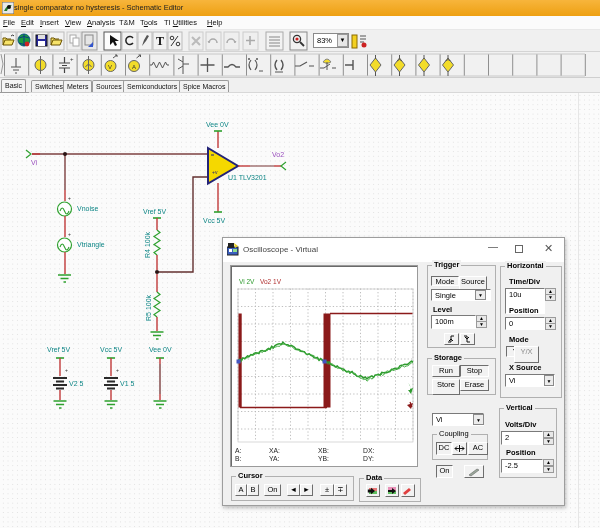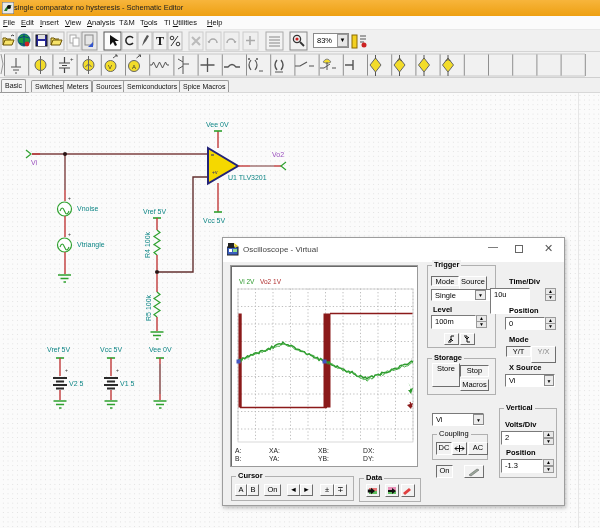--- a/index.html
+++ b/index.html
@@ -411,61 +411,64 @@
   <svg class="abs" style="left:222px;top:96px" width="32" height="12">
     <path d="M4 9 h3 v-6 h3 M7 6 l-2 2 M7 6 l2 2" stroke="#111" fill="none"></path>
     <path d="M20 3 h3 v6 h3 M23 6 l-2 -2 M23 6 l2 -2" stroke="#111" fill="none"></path>
   </svg>
 
   <div class="grp" style="left:205px;top:121px;width:69px;height:37px">
       <span>Storage</span>
     </div>
   <div class="btn" style="left:210px;top:128px;width:28px;height:12px">Run</div>
   <div class="btn btnp" style="left:238px;top:128px;width:29px;height:12px">Stop</div>
-  <div class="btn" style="left:210px;top:126px;width:28px;height:24px">Store</div>
-  <div class="btn" style="left:238px;top:142px;width:29px;height:12px">Macros</div>
+  <div class="btn" style="left:210px;top:142px;width:28px;height:16px">Store</div>
+  <div class="btn" style="left:238px;top:142px;width:29px;height:12px">Erase</div>
 
   <div class="field" style="left:210px;top:176px;width:52px;height:13px">Vi</div>
   <div class="ddb" style="left:251px;top:177px;width:11px;height:11px;font-size:5px;line-height:10px">▼</div>
   <div class="grp" style="left:210px;top:197px;width:56px;height:26px">
       <span style="font-weight:normal">Coupling</span>
     </div>
   <div class="btn btnp" style="left:214px;top:205px;width:16px;height:13px">DC</div>
   <div class="btn" style="left:230px;top:205px;width:15px;height:13px"></div>
   <svg class="abs" style="left:230px;top:205px" width="15" height="13">
       <path d="M3 6.5 h9 M5 4.5 l-2 2 l2 2 M10 4.5 l2 2 l-2 2" stroke="#111" fill="none"></path>
       <path d="M7.5 3 v7" stroke="#111"></path>
     </svg>
   <div class="btn" style="left:246px;top:205px;width:20px;height:13px">AC</div>
   <div class="btn btnp" style="left:214px;top:228px;width:17px;height:13px">On</div>
   <div class="btn" style="left:242px;top:228px;width:20px;height:13px"></div>
   <svg class="abs" style="left:242px;top:228px" width="20" height="13">
       <path d="M5 10 l8 -6 l2 1 l-8 6 z" fill="#9aa89a" stroke="#666" stroke-width="0.6"></path>
     </svg>
 
+  <div class="grp" style="left:278px;top:29px;width:62px;height:132px">
+      <span>Horizontal</span>
+    </div>
   <div class="blbl" style="left:287px;top:40px">Time/Div</div>
-  <div class="field" style="left:268px;top:51px;width:40px;height:26px">10u</div>
+  <div class="field" style="left:283px;top:51px;width:40px;height:26px">10u</div>
   <div class="spin" style="left:323px;top:51px;height:7px">▲</div>
   <div class="spin" style="left:323px;top:57px;height:7px">▼</div>
   <div class="blbl" style="left:287px;top:69px">Position</div>
   <div class="field" style="left:283px;top:80px;width:40px;height:13px">0</div>
   <div class="spin" style="left:323px;top:80px;height:7px">▲</div>
   <div class="spin" style="left:323px;top:86px;height:7px">▼</div>
   <div class="blbl" style="left:287px;top:98px">Mode</div>
   <div class="btn btnp" style="left:284px;top:109px;width:25px;height:11px">Y/T</div>
-  <div class="btn" style="left:309px;top:109px;width:25px;height:17px;color:#8a8a8a">Y/X</div>
+  <div class="btn" style="left:292px;top:109px;width:25px;height:17px;color:#8a8a8a">Y/X</div>
   <div class="blbl" style="left:287px;top:126px">X Source</div>
   <div class="field" style="left:283px;top:137px;width:50px;height:13px">Vi</div>
   <div class="ddb" style="left:322px;top:138px;width:10px;height:11px;font-size:5px;line-height:10px">▼</div>
 
   <div class="grp" style="left:277px;top:171px;width:58px;height:70px">
       <span>Vertical</span>
     </div>
   <div class="blbl" style="left:283px;top:183px">Volts/Div</div>
   <div class="field" style="left:279px;top:194px;width:42px;height:14px">2</div>
   <div class="spin" style="left:321px;top:194px;height:7px">▲</div>
   <div class="spin" style="left:321px;top:201px;height:7px">▼</div>
   <div class="blbl" style="left:284px;top:211px">Position</div>
-  <div class="field" style="left:279px;top:222px;width:42px;height:14px">-1.3</div>
+  <div class="field" style="left:279px;top:222px;width:42px;height:14px">-2.5</div>
   <div class="spin" style="left:321px;top:222px;height:7px">▲</div>
   <div class="spin" style="left:321px;top:229px;height:7px">▼</div>
 
 </div>
 
 </body></html>

